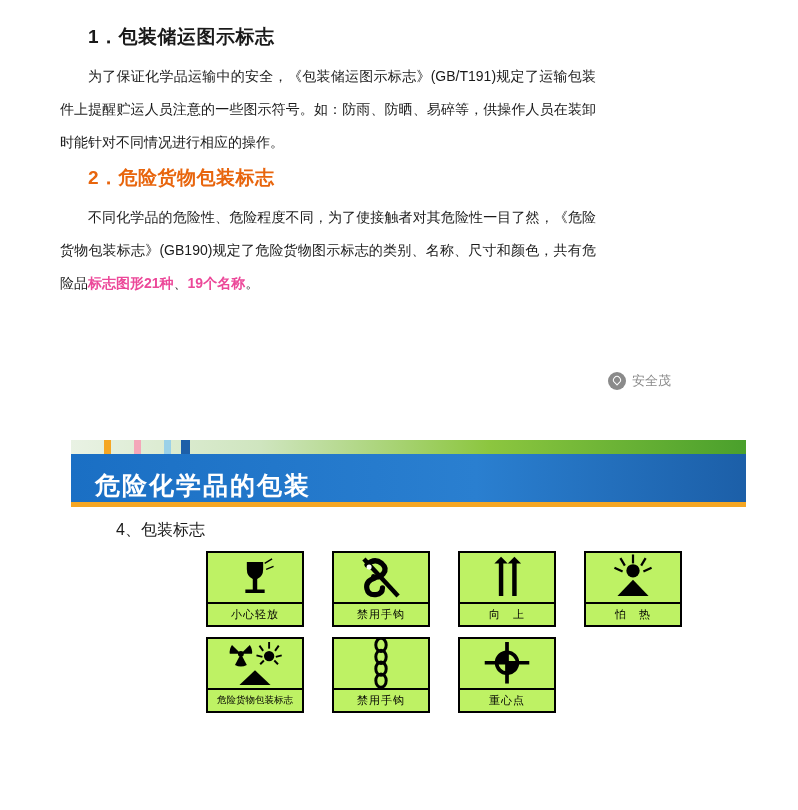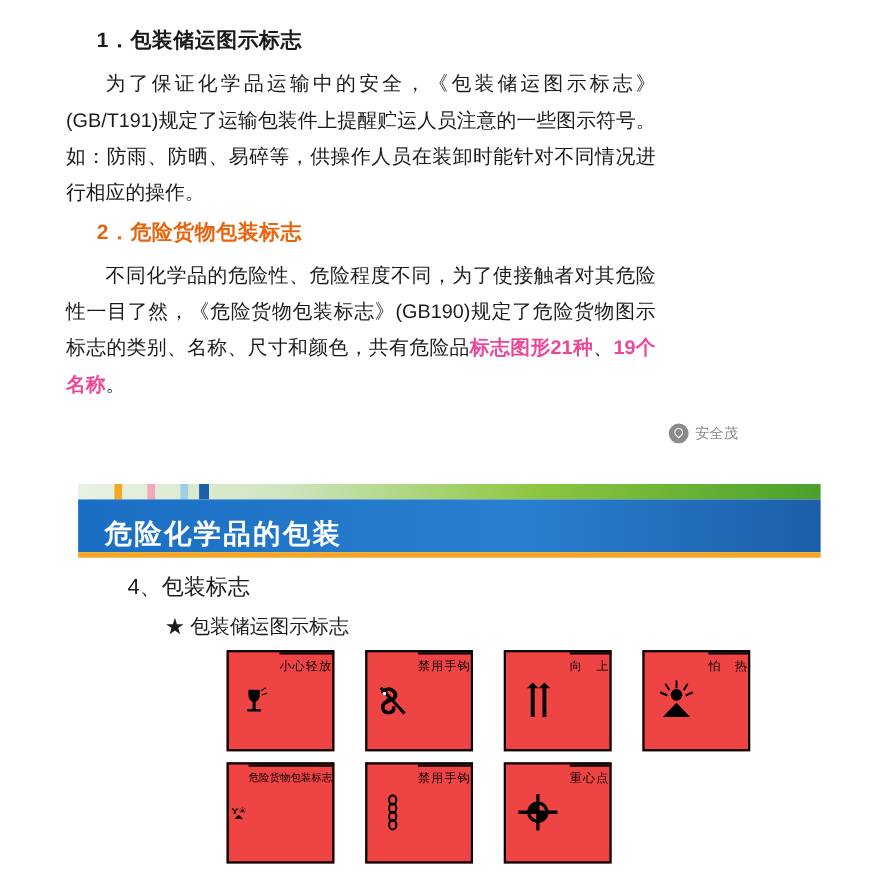--- a/index.html
+++ b/index.html
@@ -28,37 +28,37 @@
     font-size: 19px;
     font-weight: bold;
     color: #1a1a1a;
     margin: 6px 0 10px 28px;
     letter-spacing: 0.5px;
   }
   .heading.orange {
     color: #e8650d;
   }
   .para {
-    font-size: 18px;
+    font-size: 14px;
     line-height: 33px;
     color: #1a1a1a;
     text-align: justify;
     margin: 0 0 4px 0;
     text-indent: 2em;
   }
   .para .pink {
     color: #ec4899;
     font-weight: bold;
   }
 
   
   .watermark {
     position: absolute;
     left: 608px;
-    top: 385px;
+    top: 372px;
     display: flex;
     align-items: center;
     gap: 6px;
     color: #8a8a8a;
     font-size: 13px;
   }
   .wm-logo {
     width: 18px;
     height: 18px;
     border-radius: 50%;
@@ -129,43 +129,44 @@
     font-size: 25px;
     font-weight: bold;
     letter-spacing: 2px;
     margin-left: 24px;
   }
 
   .slide-body {
     padding: 18px 0 0 60px;
   }
   .slide-h1 {
-    font-size: 20px;
+    font-size: 16px;
     color: #1a1a1a;
     margin: 0 0 10px 18px;
   }
   .slide-h2 {
     font-size: 18px;
     color: #1a1a1a;
     margin: 0 0 10px 52px;
   }
 
   
   .sym-grid {
     margin-left: 108px;
     display: grid;
     grid-template-columns: repeat(4, 98px);
     gap: 10px 28px;
   }
   .sym {
     width: 98px;
-    height: 92px;
+    height: 76px;
     border: 2px solid #000000;
-    background: #ef4444;
+    background: #bef264;
     display: flex;
+    flex-direction: column;
     box-sizing: border-box;
   }
   .sym-art {
     flex: 1;
     position: relative;
     overflow: hidden;
   }
   .sym-art svg { display: block; width: 100%; height: 100%; }
   .sym-label {
     height: 21px;
@@ -204,21 +205,20 @@
     <span class="tick t3"></span>
     <span class="tick t4"></span>
   </div>
 
   <div class="slide-titlebar">
     <span class="slide-title">危险化学品的包装</span>
   </div>
 
   <div class="slide-body">
     <div class="slide-h1">4、包装标志</div>
-    <div class="slide-h2">★ 包装储运图示标志</div>
 
     <div class="sym-grid">
 
       <div class="sym">
         <div class="sym-art">
           <svg viewBox="0 0 98 66" xmlns="http://www.w3.org/2000/svg">
             <path d="M38 12 h22 v10 q0 10 -8 13 v14 h10 v5 h-26 v-5 h10 v-14 q-8 -3 -8 -13 z" fill="#000"></path>
             <path d="M62 14 l10 -6 M64 22 l10 -4" stroke="#000" stroke-width="2" fill="none"></path>
           </svg>
         </div>

